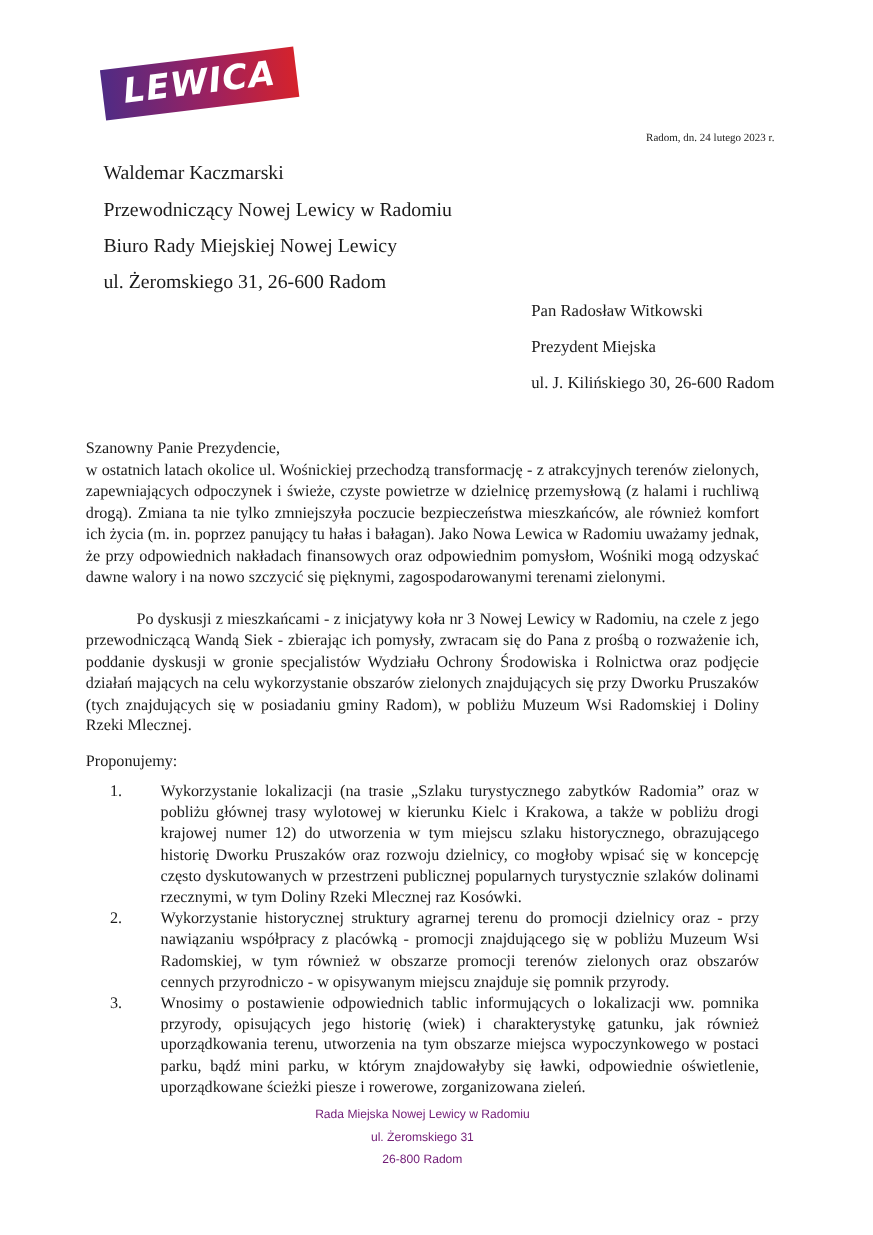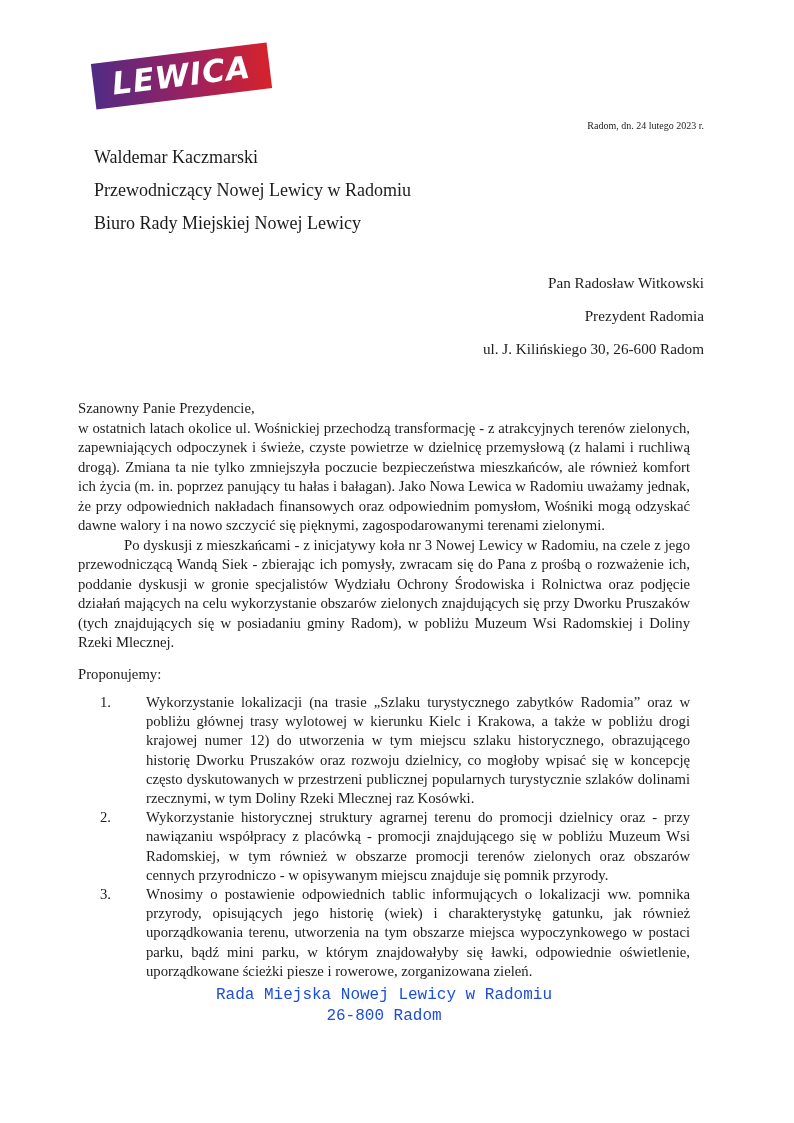--- a/index.html
+++ b/index.html
@@ -52,67 +52,68 @@
     top: 141px;
     font-size: 18px;
     line-height: 33px;
   }
   .recipient {
     position: absolute;
     right: 90px;
     top: 266px;
     font-size: 15.2px;
     line-height: 33px;
-    text-align: right;
+    text-align: left;
   }
   
   .content {
     position: absolute;
     left: 78px;
     top: 399px;
     width: 612px;
     font-size: 14.7px;
     line-height: 19.5px;
   }
   .para { text-align: justify; }
-  .para.indent { margin-top: 0; text-indent: 46px; }
+  .para.indent { margin-top: 18px; text-indent: 46px; }
   .prop-intro { margin-top: 12px; }
   .list { margin-top: 9px; line-height: 19.2px; }
   .list-item { position: relative; padding-left: 68px; text-align: justify; }
   .list-num { position: absolute; left: 22px; top: 0; }
   
   .footer {
     margin-top: 4px;
     text-align: center;
-    font-family: Liberation Mono, monospace;
-    font-size: 16px;
+    font-family: Liberation Sans, sans-serif;
+    font-size: 11px;
     line-height: 20.5px;
-    color: #1d4ed8;
+    color: #701a75;
   }
 </style>
 </head>
 <body>
 
 <div class="page">
 
   <div class="logo" style="background: linear-gradient(93deg, rgb(79, 43, 133) 0%, rgb(156, 33, 96) 55%, rgb(214, 35, 43) 100%);">
     <span class="logo-text" style="color: rgb(255, 255, 255);">LEWICA</span>
   </div>
 
   <div class="date-line">Radom, dn. 24 lutego 2023 r.</div>
 
   <div class="sender">
     <div>Waldemar Kaczmarski</div>
     <div>Przewodniczący Nowej Lewicy w Radomiu</div>
     <div>Biuro Rady Miejskiej Nowej Lewicy</div>
+    <div>ul. Żeromskiego 31, 26-600 Radom</div>
   </div>
 
   <div class="recipient">
     <div>Pan Radosław Witkowski</div>
-    <div>Prezydent Radomia</div>
+    <div>Prezydent Miejska</div>
     <div>ul. J. Kilińskiego 30, 26-600 Radom</div>
   </div>
 
   <div class="content">
     <div class="salutation">Szanowny Panie Prezydencie,</div>
 
     <p class="para">w ostatnich latach okolice ul. Wośnickiej przechodzą transformację - z atrakcyjnych terenów zielonych, zapewniających odpoczynek i świeże, czyste powietrze w dzielnicę przemysłową (z halami i ruchliwą drogą). Zmiana ta nie tylko zmniejszyła poczucie bezpieczeństwa mieszkańców, ale również komfort ich życia (m. in. poprzez panujący tu hałas i bałagan). Jako Nowa Lewica w Radomiu uważamy jednak, że przy odpowiednich nakładach finansowych oraz odpowiednim pomysłom, Wośniki mogą odzyskać dawne walory i na nowo szczycić się pięknymi, zagospodarowanymi terenami zielonymi.</p>
     <p class="para indent">Po dyskusji z mieszkańcami - z inicjatywy koła nr 3 Nowej Lewicy w Radomiu, na czele z jego przewodniczącą Wandą Siek - zbierając ich pomysły, zwracam się do Pana z prośbą o rozważenie ich, poddanie dyskusji w gronie specjalistów Wydziału Ochrony Środowiska i Rolnictwa oraz podjęcie działań mających na celu wykorzystanie obszarów zielonych znajdujących się przy Dworku Pruszaków (tych znajdujących się w posiadaniu gminy Radom), w pobliżu Muzeum Wsi Radomskiej i Doliny Rzeki Mlecznej.</p>
 
     <div class="prop-intro">Proponujemy:</div>
@@ -127,17 +128,18 @@
         <span>Wykorzystanie historycznej struktury agrarnej terenu do promocji dzielnicy oraz - przy nawiązaniu współpracy z placówką - promocji znajdującego się w pobliżu Muzeum Wsi Radomskiej, w tym również w obszarze promocji terenów zielonych oraz obszarów cennych przyrodniczo - w opisywanym miejscu znajduje się pomnik przyrody.</span>
       </div>
       <div class="list-item">
         <span class="list-num">3.</span>
         <span>Wnosimy o postawienie odpowiednich tablic informujących o lokalizacji ww. pomnika przyrody, opisujących jego historię (wiek) i charakterystykę gatunku, jak również uporządkowania terenu, utworzenia na tym obszarze miejsca wypoczynkowego w postaci parku, bądź mini parku, w którym znajdowałyby się ławki, odpowiednie oświetlenie, uporządkowane ścieżki piesze i rowerowe, zorganizowana zieleń.</span>
       </div>
     </div>
 
     <div class="footer">
       <div>Rada Miejska Nowej Lewicy w Radomiu</div>
+      <div>ul. Żeromskiego 31</div>
       <div>26-800 Radom</div>
     </div>
   </div>
 
 </div>
 
 </body></html>

